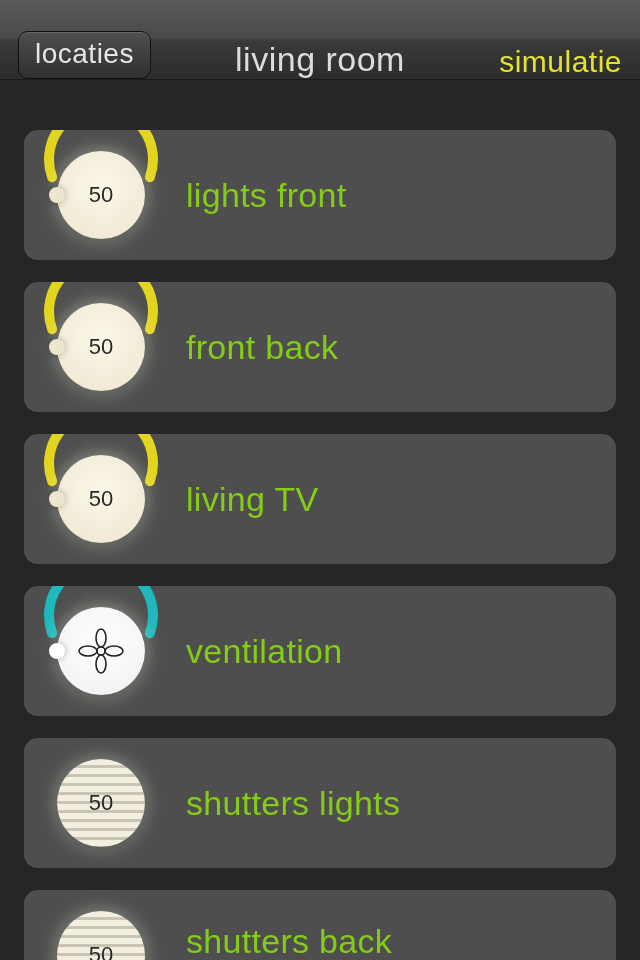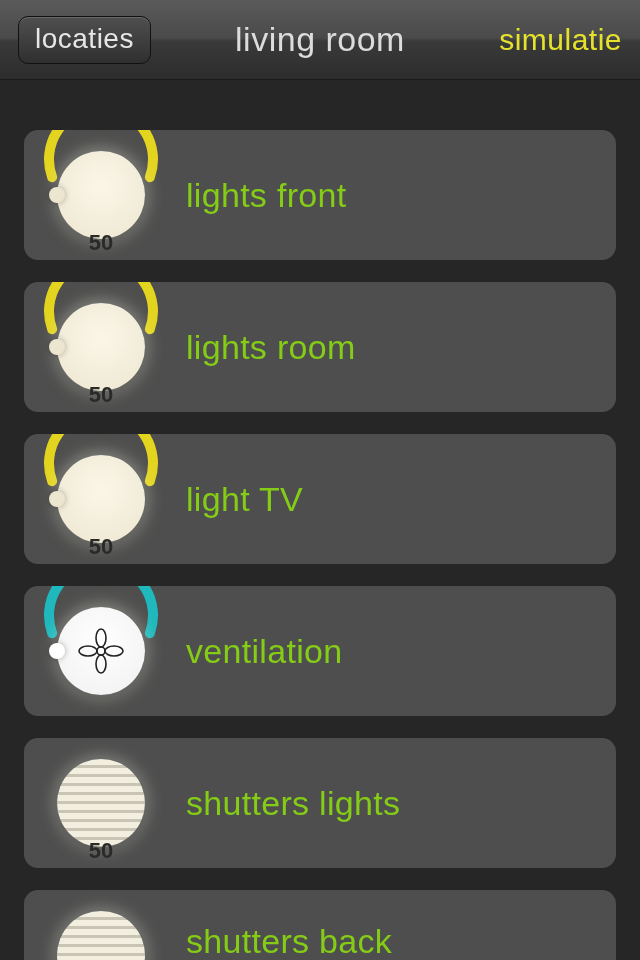--- a/index.html
+++ b/index.html
@@ -6,21 +6,21 @@
   html, body { width: 640px; height: 960px; overflow: hidden; }
   body {
     background: #262626;
     font-family: "Helvetica Neue", Helvetica, Arial, sans-serif;
     font-weight: 300;
   }
   .header {
     height: 80px;
     background: linear-gradient(to bottom, #5a5a5a 0%, #4a4a4a 48%, #3a3a3a 52%, #2c2c2c 100%);
     display: flex;
-    align-items: center;
+    align-items: flex-end;
     padding: 0 18px;
     position: relative;
     border-bottom: 1px solid #1a1a1a;
   }
   .back-btn {
     background: linear-gradient(to bottom, #4f4f4f, #2f2f2f);
     border: 1px solid #111;
     border-radius: 10px;
     color: #e6e6e6;
     font-size: 28px;
@@ -97,22 +97,21 @@
     transform: translateY(-50%);
   }
   .nub.cream { background: #ece5d0; box-shadow: 0 0 6px rgba(0,0,0,0.3); }
   .nub.white { background: #ffffff; box-shadow: 0 0 6px rgba(0,0,0,0.3); }
   .knob-label {
     position: absolute;
     top: 50%; left: 50%;
     transform: translate(-50%,-50%);
     font-size: 22px;
     color: #2a2a2a;
-    font-weight: 700;
-    margin-top: 48px;
+    font-weight: 400;
   }
   .fan-svg {
     position: absolute;
     top: 50%; left: 50%;
     transform: translate(-50%,-50%);
   }
   .row-label {
     color: #84cc16;
     font-size: 34px;
     font-weight: 300;
@@ -155,33 +154,33 @@
     <div class="row">
       <div class="dial-wrap">
         <svg width="130" height="130" viewBox="0 0 130 130">
     <path d="M 16.13598371913276 47.21495254706523 A 52 52 0 1 1 113.86401628086725 47.214952547065224" fill="none" stroke="#e3d51f" stroke-width="10" stroke-linecap="round"></path>
   </svg>
         <div class="knob cream">
           <div class="nub cream"></div>
           <div class="knob-label">50</div>
         </div>
       </div>
-      <div class="row-label">lights room</div>
+      <div class="row-label">front back</div>
     </div>
     <div class="row">
       <div class="dial-wrap">
         <svg width="130" height="130" viewBox="0 0 130 130">
     <path d="M 16.13598371913276 47.21495254706523 A 52 52 0 1 1 113.86401628086725 47.214952547065224" fill="none" stroke="#e3d51f" stroke-width="10" stroke-linecap="round"></path>
   </svg>
         <div class="knob cream">
           <div class="nub cream"></div>
           <div class="knob-label">50</div>
         </div>
       </div>
-      <div class="row-label">light TV</div>
+      <div class="row-label">living TV</div>
     </div>
     <div class="row">
       <div class="dial-wrap">
         <svg width="130" height="130" viewBox="0 0 130 130">
     <path d="M 16.13598371913276 47.21495254706523 A 52 52 0 1 1 113.86401628086725 47.214952547065224" fill="none" stroke="#1fb8bd" stroke-width="10" stroke-linecap="round"></path>
   </svg>
         <div class="knob white">
           <div class="nub white"></div>
           <svg class="fan-svg" width="50" height="50" viewBox="0 0 50 50">
     <g stroke="#222" stroke-width="1.6" fill="none">

